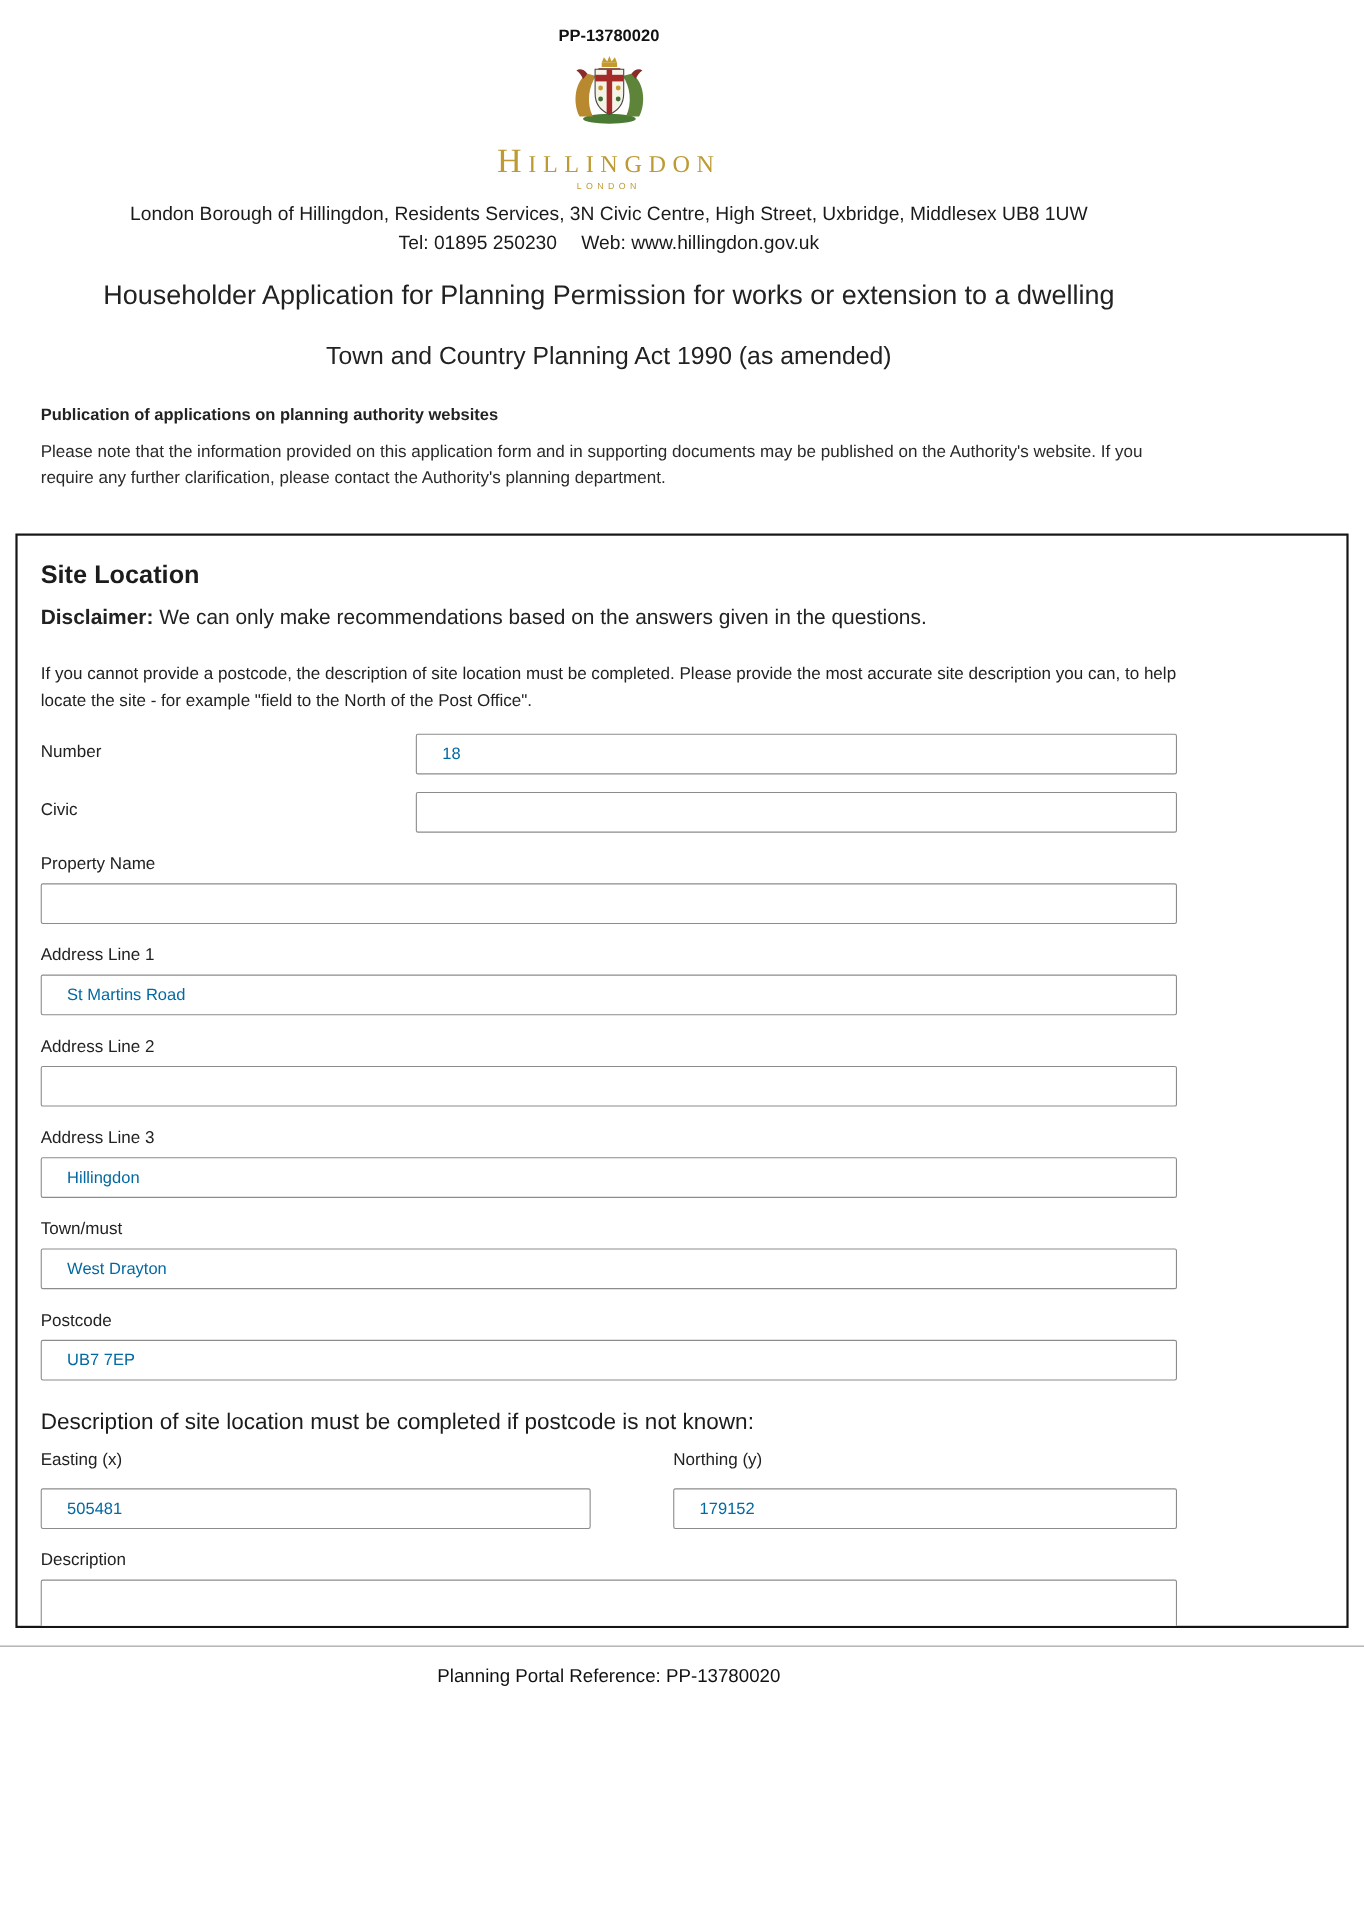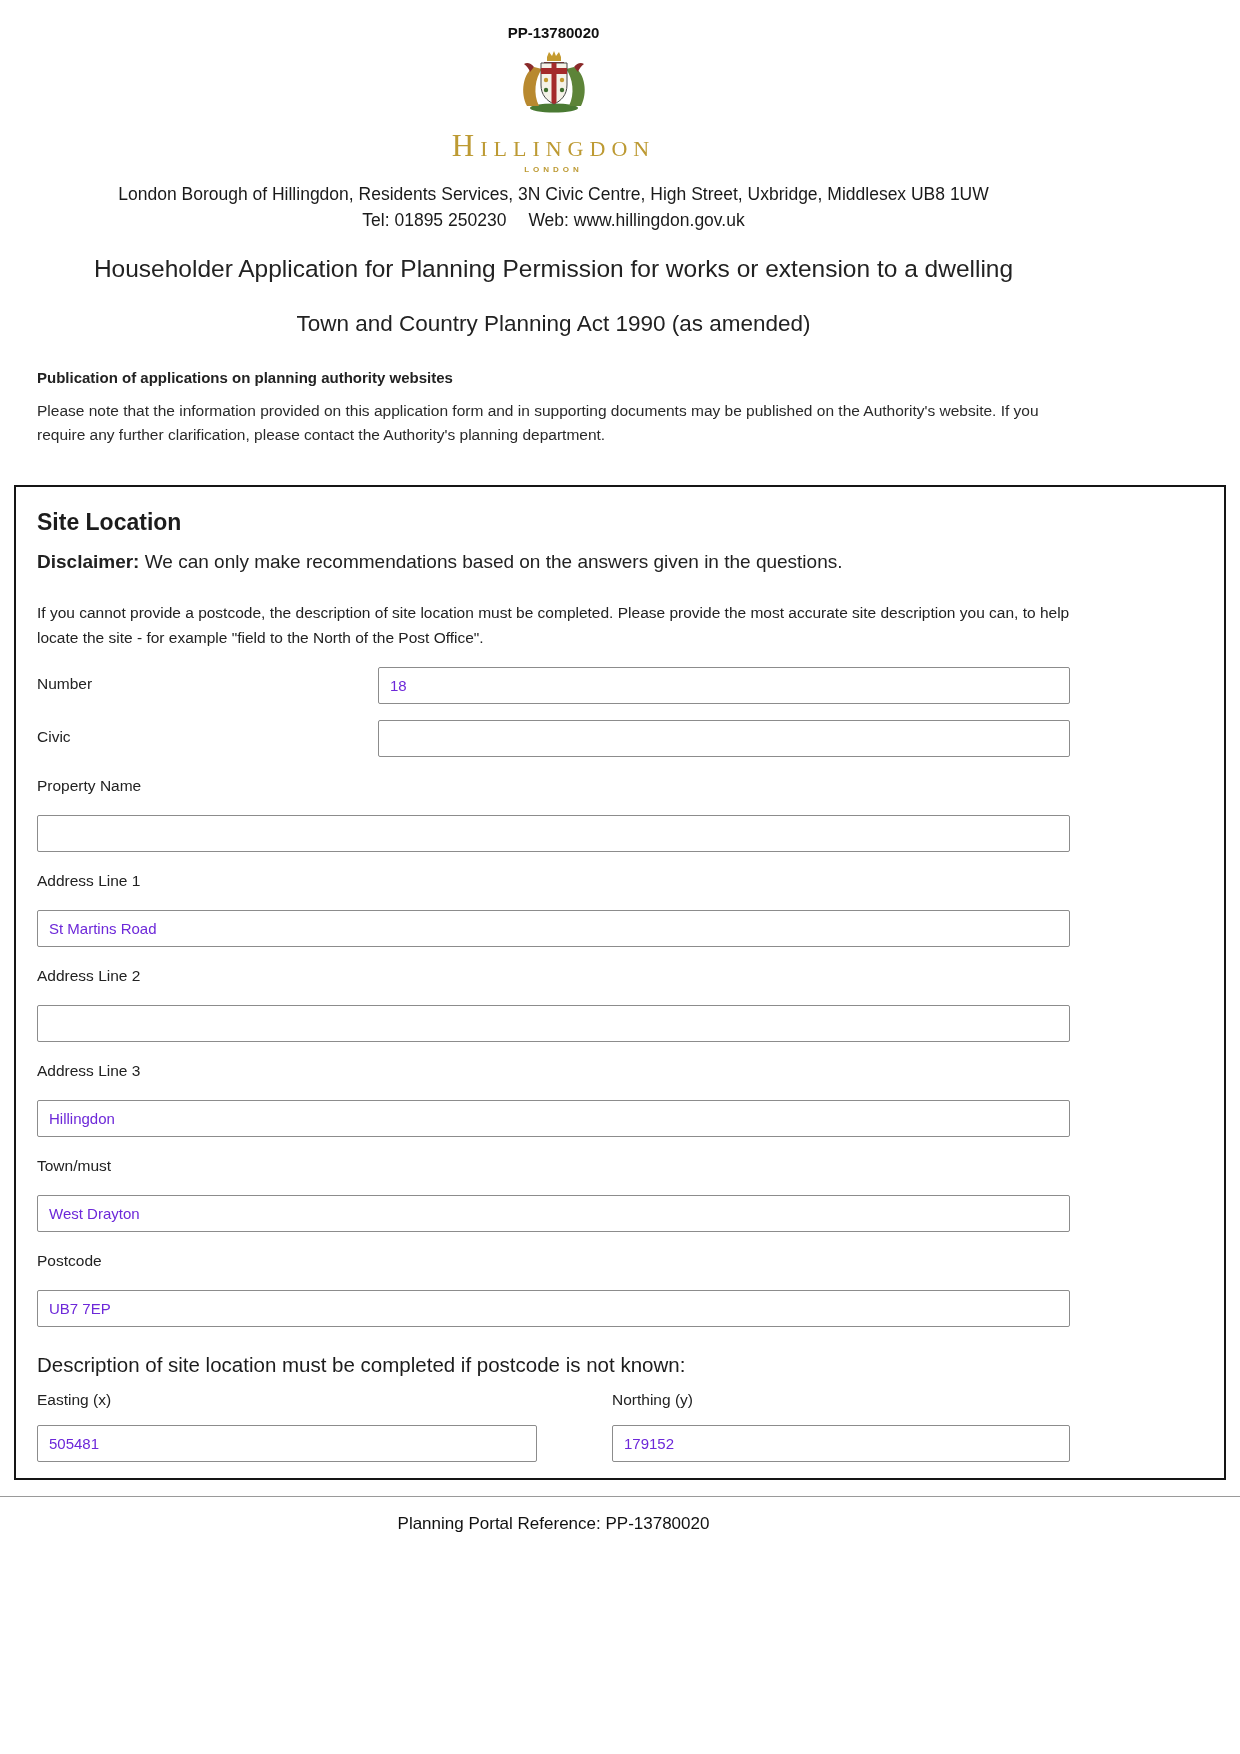--- a/index.html
+++ b/index.html
@@ -12,21 +12,21 @@
   .content-col { margin-left:37px; width:1033px; }
   .center { text-align:center; }
 
   .ref { padding-top:24px; font-size:15px; font-weight:bold; color:#111; }
   .crest-wrap { margin-top:8px; }
   .crest-wrap svg { display:block; margin:0 auto; }
   .logo-word {
     font-family:"Liberation Serif", serif; font-size:31px; color:#bd9a33;
     letter-spacing:6px; margin-top:1px; font-variant:small-caps;
   }
-  .logo-sub { font-size:8px; color:#bd9a33; letter-spacing:4px; margin-top:1px; font-weight:bold; }
+  .logo-sub { font-size:8px; color:#bd9a33; letter-spacing:4px; margin-top:1px; font-weight:normal; }
 
   .addr { margin-top:10px; font-size:17.5px; color:#1a1a1a; }
   .contact { margin-top:5px; font-size:17.5px; color:#1a1a1a; }
   .contact .gap { display:inline-block; width:22px; }
   .title { margin-top:24px; font-size:24.5px; color:#222; font-weight:normal; }
   .subtitle { margin-top:28px; font-size:22.5px; color:#222; font-weight:normal; }
 
   .pub-head { margin-top:32px; font-size:15px; font-weight:bold; text-align:left; color:#222; }
   .pub-text { margin-top:13px; font-size:15.5px; line-height:1.55; text-align:left; color:#2a2a2a; }
 
@@ -36,30 +36,30 @@
   }
   .box-inner { width:1033px; }
   h2.section { font-size:23px; margin:2px 0 0; color:#1c1c1c; font-weight:bold; }
   .disclaimer { margin-top:15px; font-size:19px; color:#222; }
   .disclaimer b { font-weight:bold; }
   .intro { margin-top:28px; font-size:15.5px; line-height:1.6; color:#222; }
 
   .flabel { font-size:15.5px; color:#222; }
   .finput {
     height:37px; border:1px solid #8c8c8c; background:#fff; border-radius:2px;
-    font-family:"Liberation Sans", sans-serif; font-size:15px; color:#6d28d9;
-    padding:0 11px; width:100%; outline:none;
+    font-family:"Liberation Sans", sans-serif; font-size:15px; color:#0369a1;
+    padding:0 23px; width:100%; outline:none;
   }
   .inline-row { display:flex; align-items:center; margin-top:16px; }
   .inline-row .flabel { width:341px; flex:none; align-self:flex-start; padding-top:8px; }
   .inline-row .finput { flex:1; }
 
   .stack { margin-top:20px; }
   .stack .flabel { display:block; }
-  .stack .finput { margin-top:20px; }
+  .stack .finput { margin-top:8px; }
 
   .desc-head { margin-top:26px; font-size:20.5px; color:#1c1c1c; font-weight:normal; }
   .coords { display:flex; margin-top:14px;gap:44px; }
   .coords .col1 { width:500px; margin-right:31px; }
   .coords .col2 { flex:1; }
   .coords .flabel { display:block; }
   .coords .finput { margin-top:16px; }
 
   textarea.finput { height:70px; resize:none; padding-top:8px; display:block; }
 

